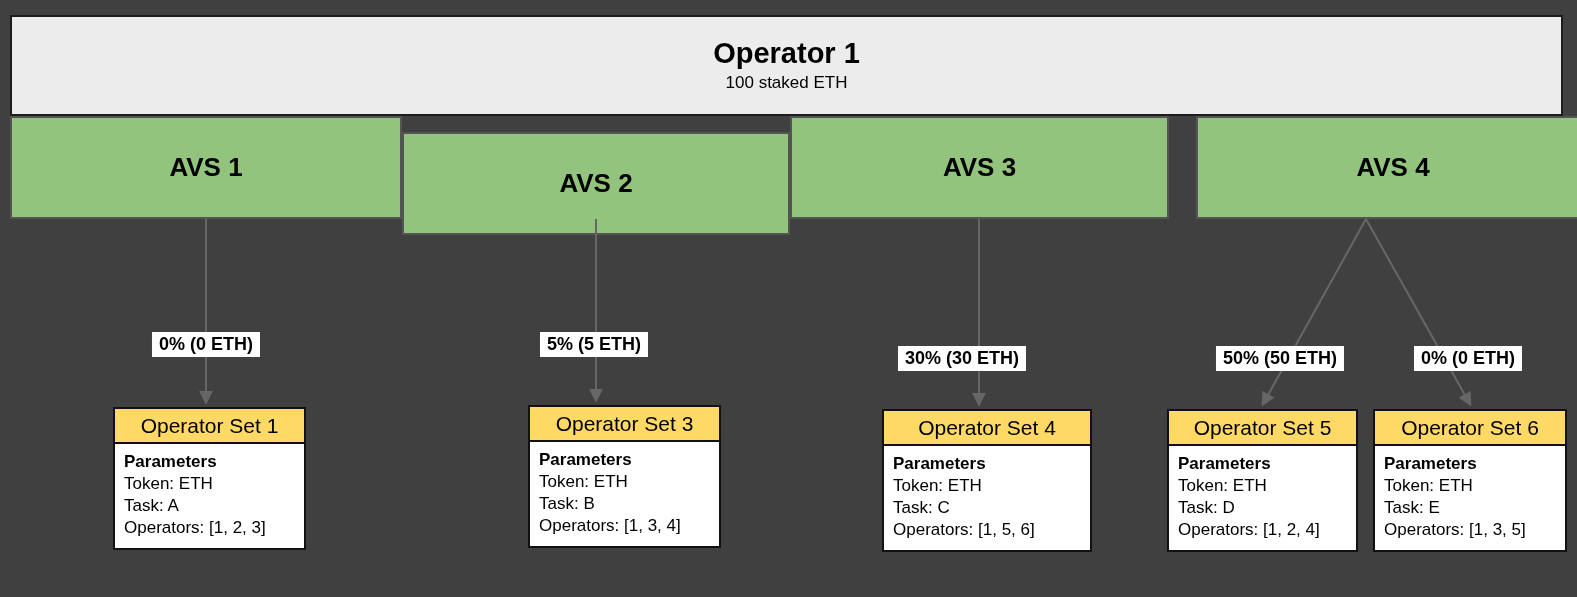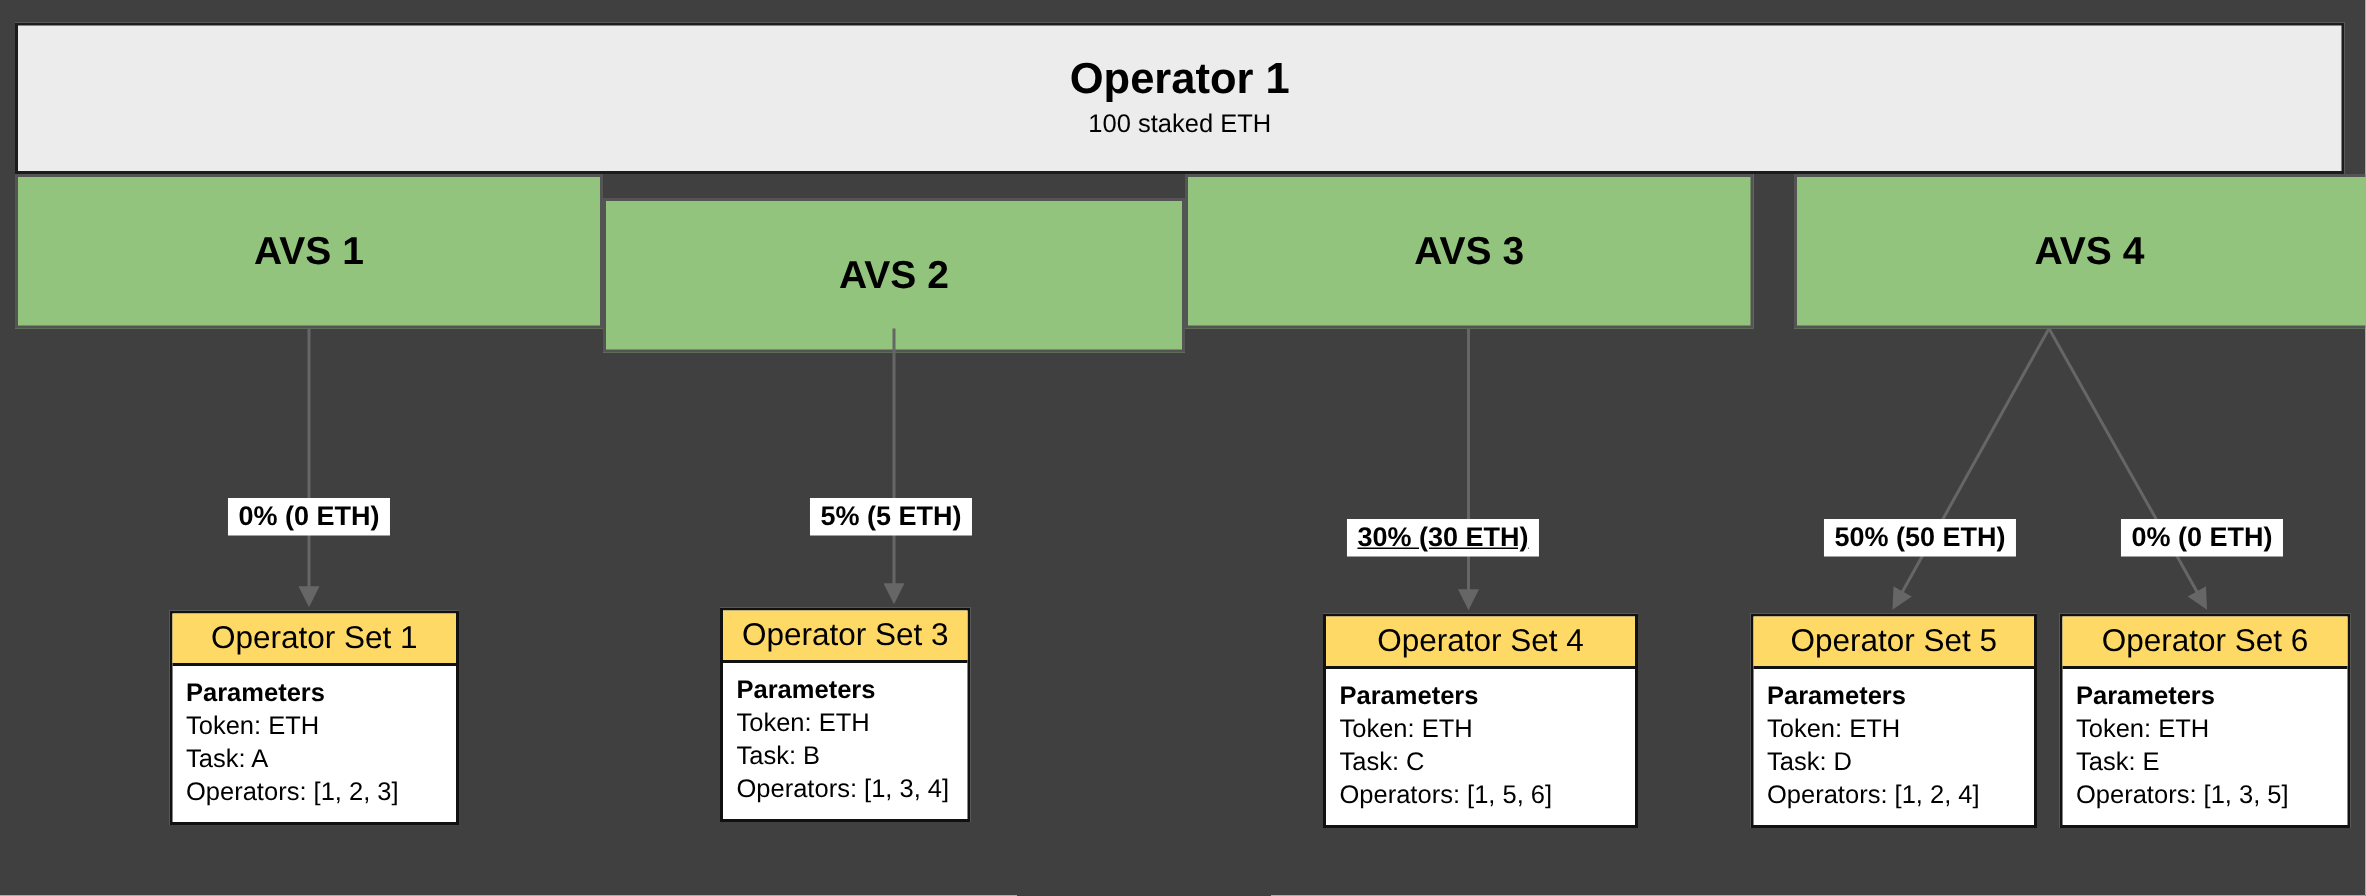--- a/index.html
+++ b/index.html
@@ -72,28 +72,28 @@
     padding: 5px 2px 4px;
   }
   .opset-body {
     padding: 7px 9px 9px;
     font-size: 17px;
     line-height: 22px;
   }
   .param-heading { font-weight: bold; }
 
   .opset-1 { left: 113px;  top: 407px; width: 193px; }
-  .opset-3 { left: 480px;  top: 405px; width: 167px; }
+  .opset-3 { left: 528px;  top: 405px; width: 193px; }
   .opset-4 { left: 882px;  top: 409px; width: 210px; }
   .opset-5 { left: 1167px; top: 409px; width: 191px; }
   .opset-6 { left: 1373px; top: 409px; width: 194px; }
 
   .label-1 { left: 206px;  top: 332px; }
   .label-2 { left: 594px;  top: 332px; }
-  .label-3 { left: 962px;  top: 346px; text-decoration: underline; }
+  .label-3 { left: 962px;  top: 346px; }
   .label-4 { left: 1280px; top: 346px; }
   .label-5 { left: 1468px; top: 346px; }
 </style>
 </head>
 <body>
 
 <div class="stage">
 
   <div class="operator-box">
     <div class="operator-title">Operator 1</div>

